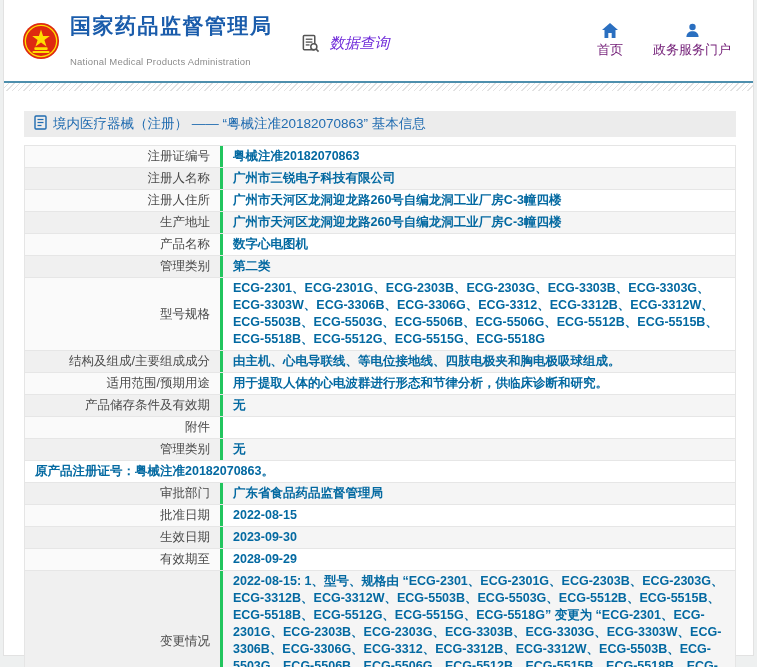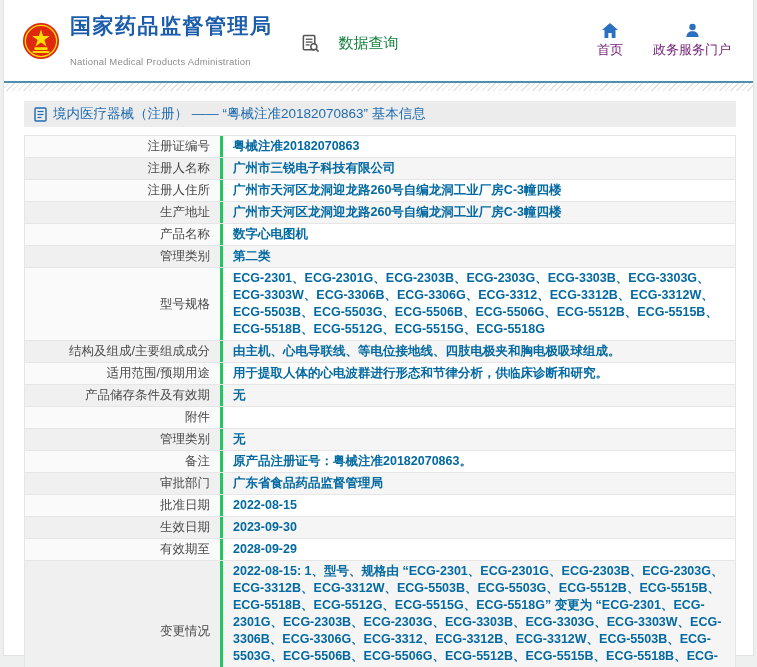--- a/index.html
+++ b/index.html
@@ -21,40 +21,40 @@
     display:flex; align-items:center;
     height:81px; padding:4px 16px 4px 18px;
     background:#fff;
   }
   .emblem { width:38px; height:38px; flex:none; }
   .brand { margin-left:10px; }
   .brand-cn { color:#1a5cab; font-size:21px; font-weight:bold; letter-spacing:1.5px; line-height:24px; }
   .brand-en { color:#8c8c8c; font-size:9.5px; margin-top:18px; letter-spacing:.2px; }
   .data-query {
     margin-left:28px; margin-top:6px;
-    display:flex; align-items:center; gap:19px;
-    color:#15803d; font-size:15px; cursor:pointer;
+    display:flex; align-items:center; gap:10px;
+    color:#6d28d9; font-size:15px; cursor:pointer;font-style:italic;
   }
   .top-nav { margin-left:auto; display:flex; gap:30px; padding-right:6px; }
   .top-nav-item {
     display:flex; flex-direction:column; align-items:center; gap:3px;
     font-size:13px; color:#701a75; cursor:pointer;
   }
   
   .header-divider { height:2px; background:#4e8fad; }
   .hatch-band {
     height:8px;
     background:repeating-linear-gradient(135deg,#ffffff 0 3px,#e2e2e2 3px 4px);
   }
   
   .breadcrumb {
-    margin:10px 17px 8px 20px;
+    margin:20px 17px 8px 20px;
     background:#ececec;
     padding:4px 10px;
-    display:flex; align-items:center; gap:6px;
+    display:flex; gap:6px;
     color:#1f6bb0; font-size:13.5px;
   }
   
   .info-table {
     margin:0 17px 0 20px;
     border:1px solid #e5e5e5;
     border-bottom:none;
     font-size:12.5px;
   }
   .row { display:flex; border-bottom:1px solid #e6e6e6; background:#fff; }
@@ -180,21 +180,20 @@
           <div class="cell-value">无</div>
         </div>
         <div class="row">
           <div class="cell-label">附件</div>
         </div>
         <div class="row alt">
           <div class="cell-label">管理类别</div>
           <div class="cell-value">无</div>
         </div>
         <div class="row">
-          <div class="cell-label">备注</div>
           <div class="cell-value">原产品注册证号：粤械注准20182070863。</div>
         </div>
         <div class="row alt">
           <div class="cell-label">审批部门</div>
           <div class="cell-value">广东省食品药品监督管理局</div>
         </div>
         <div class="row">
           <div class="cell-label">批准日期</div>
           <div class="cell-value">2022-08-15</div>
         </div>

